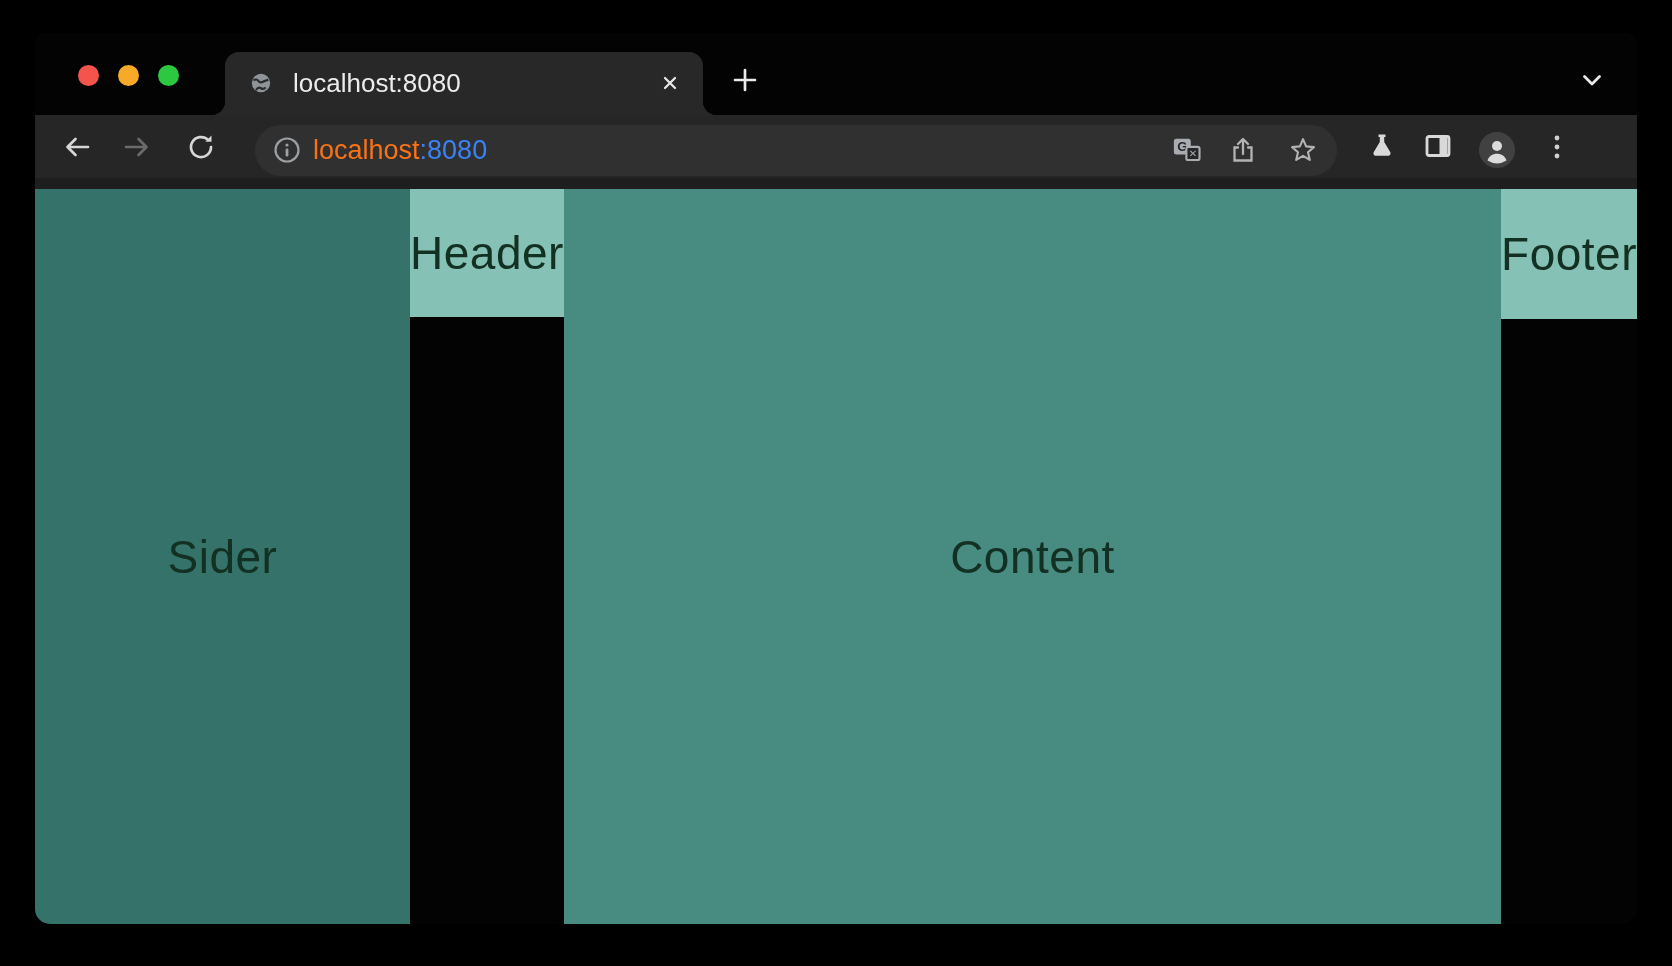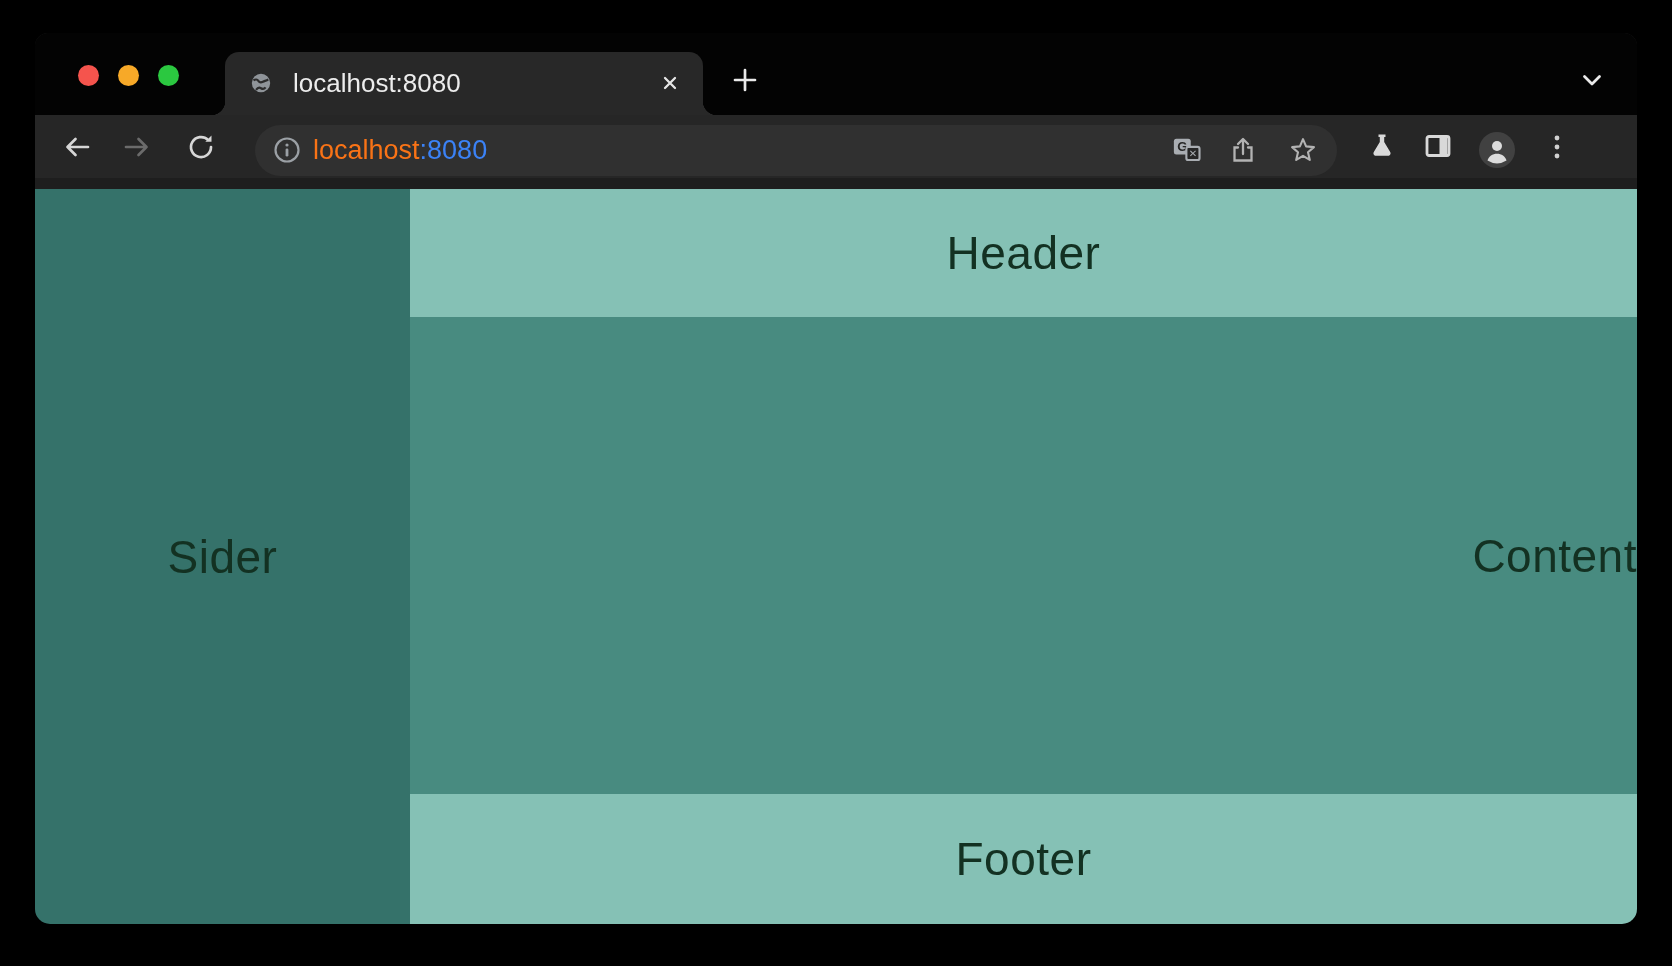--- a/index.html
+++ b/index.html
@@ -44,23 +44,23 @@
   .pill-btn { position:absolute; top:10px; width:30px; height:30px; }
   .ext-btn  { position:absolute; top:16px; width:30px; height:30px; }
   .avatar-btn { position:absolute; left:1444px; top:17px; width:36px; height:36px; }
   .menu-btn { position:absolute; left:1510px; top:19px; width:24px; height:26px; }
 
   
   .page { display:flex; height:735px; color:#133122; }
   .region { display:flex; align-items:center; justify-content:center;
             font-size:46px; letter-spacing:0.5px; }
   .sider { width:375px; background:#35726a; }
-  .main  { flex:1; display:flex; flex-direction:column; }
+  .main  { flex:1; display:flex; flex-direction:row; }
   .header { height:128px; background:#85c1b5; }
-  .content { flex:1; background:#488b80;justify-content:flex-end; }
+  .content { flex:1; background:#488b80; }
   .footer { height:130px; background:#85c1b5; }
 
   svg { display:block; }
 </style>
 </head>
 <body>
 
 <div class="window">
 
   <div class="tabstrip">

